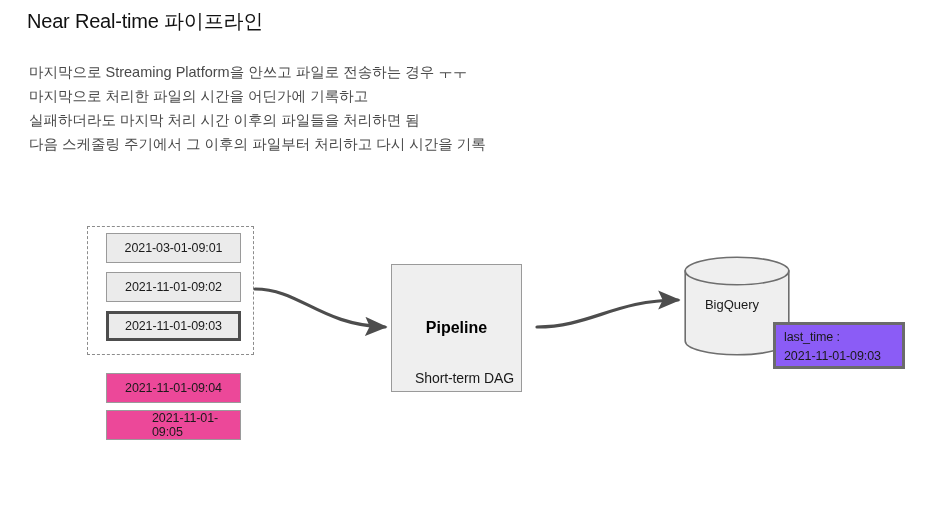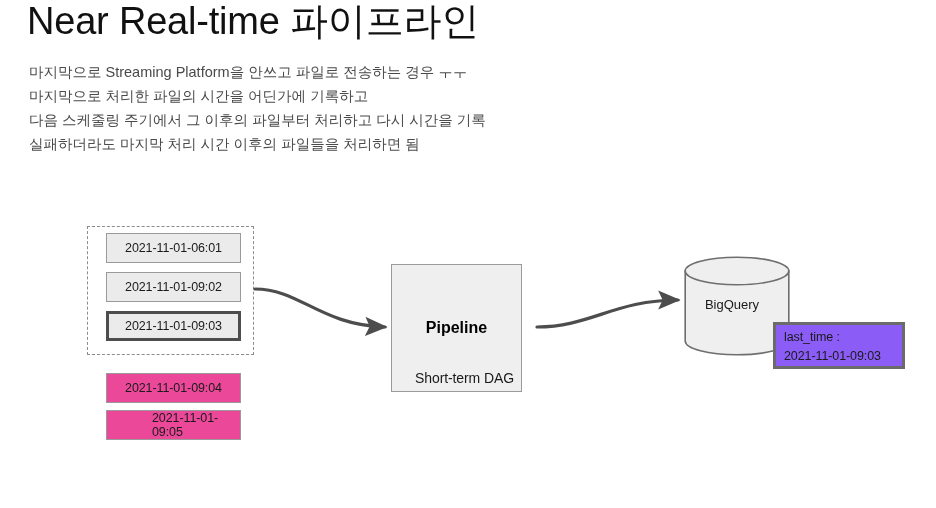--- a/index.html
+++ b/index.html
@@ -15,21 +15,21 @@
     font-family: "Liberation Sans", "DejaVu Sans", sans-serif;
     color: #000000;
     -webkit-font-smoothing: antialiased;
   }
 
   
   #slide-title {
     position: absolute;
     left: 27px;
     top: 2px;
-    font-size: 38px;
+    font-size: 20px;
     font-weight: 400;
     line-height: 38px;
     letter-spacing: -0.2px;
     color: #111111;
     white-space: nowrap;
   }
   #body-text {
     position: absolute;
     left: 29px;
     top: 60px;
@@ -162,29 +162,29 @@
   }
 </style>
 </head>
 <body>
 
 <div id="slide-title">Near Real-time 파이프라인</div>
 
 <div id="body-text">
   <div class="line">마지막으로 Streaming Platform을 안쓰고 파일로 전송하는 경우 ㅜㅜ</div>
   <div class="line">마지막으로 처리한 파일의 시간을 어딘가에 기록하고</div>
+  <div class="line">실패하더라도 마지막 처리 시간 이후의 파일들을 처리하면 됨</div>
   <div class="line">다음 스케줄링 주기에서 그 이후의 파일부터 처리하고 다시 시간을 기록</div>
-  <div class="line">실패하더라도 마지막 처리 시간 이후의 파일들을 처리하면 됨</div>
 </div>
 
 <div id="diagram">
 
   <div id="file-group-dashed"></div>
 
-  <div class="file-box pending" id="file-box-0">2021-11-01-06:01</div>
+  <div class="file-box pending" id="file-box-0">2021-03-01-09:01</div>
   <div class="file-box pending" id="file-box-1">2021-11-01-09:02</div>
   <div class="file-box current" id="file-box-2">2021-11-01-09:03</div>
   <div class="file-box future" id="file-box-3">2021-11-01-09:04</div>
   <div class="file-box future" id="file-box-4">2021-11-01-09:05</div>
 
   <svg id="edge-layer" viewBox="0 0 936 508">
     <defs>
       <marker id="arrowhead" markerWidth="7" markerHeight="6" refX="6.2" refY="3" orient="auto" markerUnits="strokeWidth">
         <path d="M0,0 L7,3 L0,6 L1.4,3 Z" fill="#4d4d4d"></path>
       </marker>

